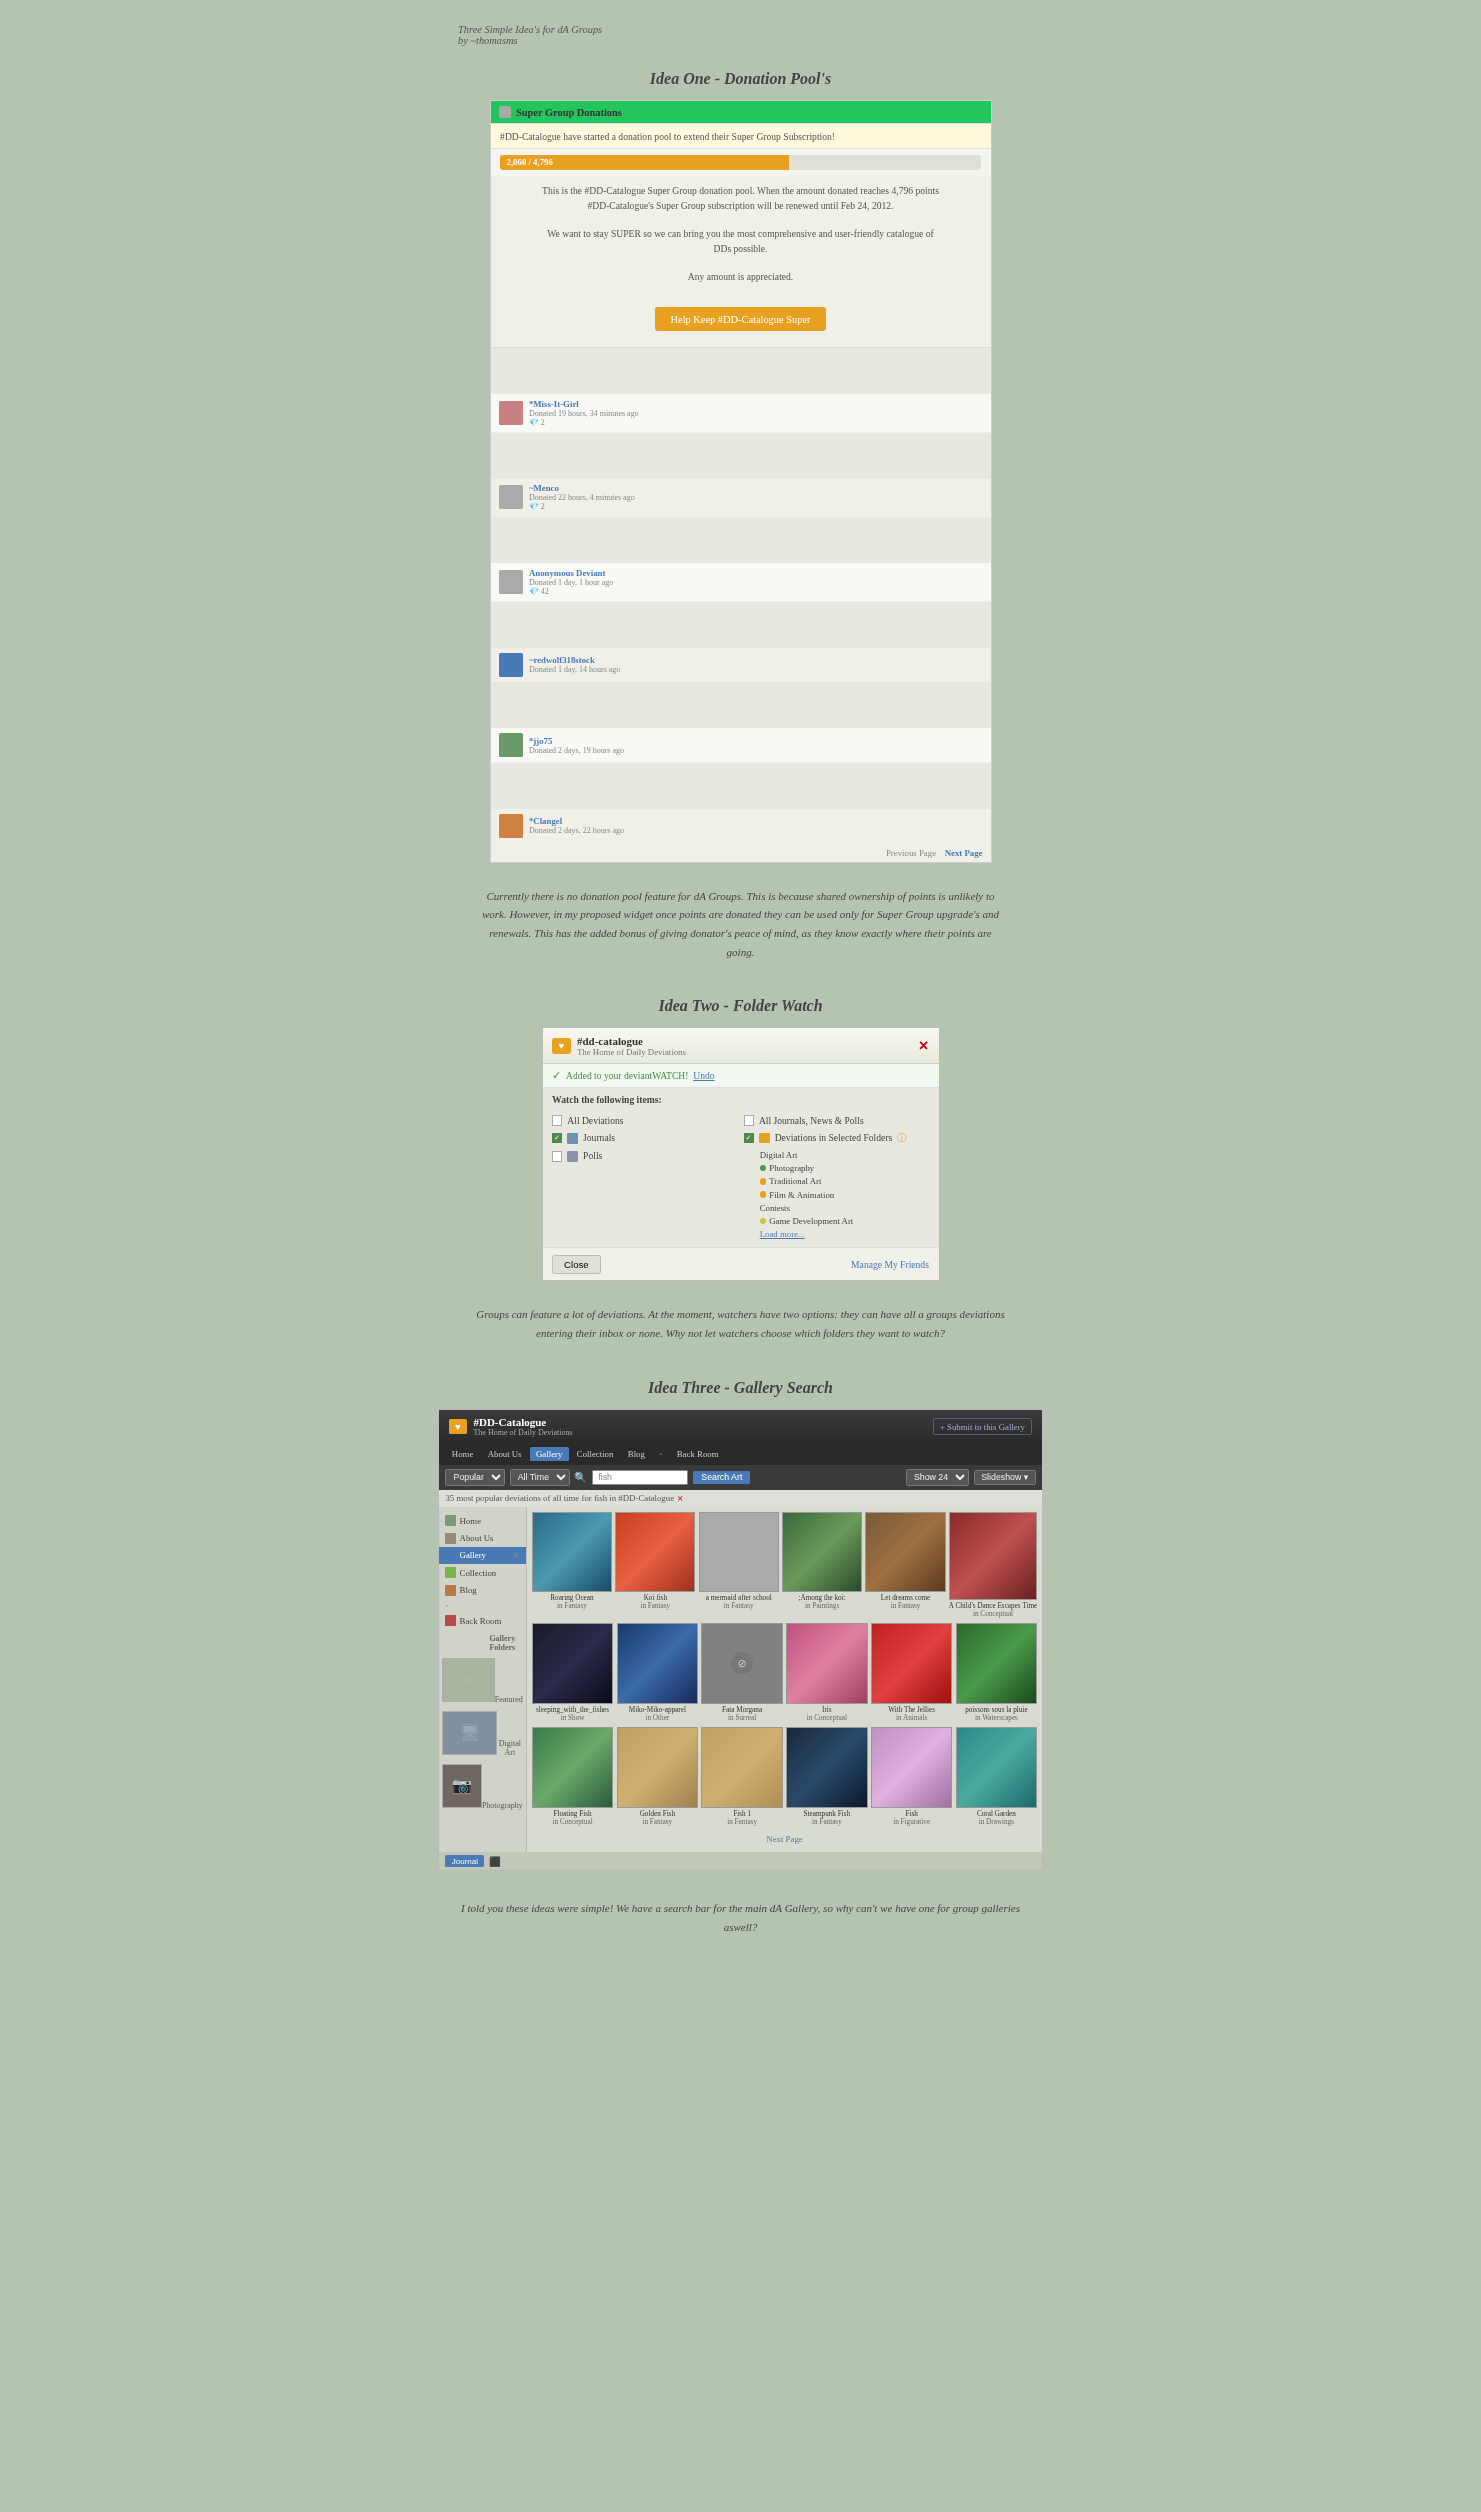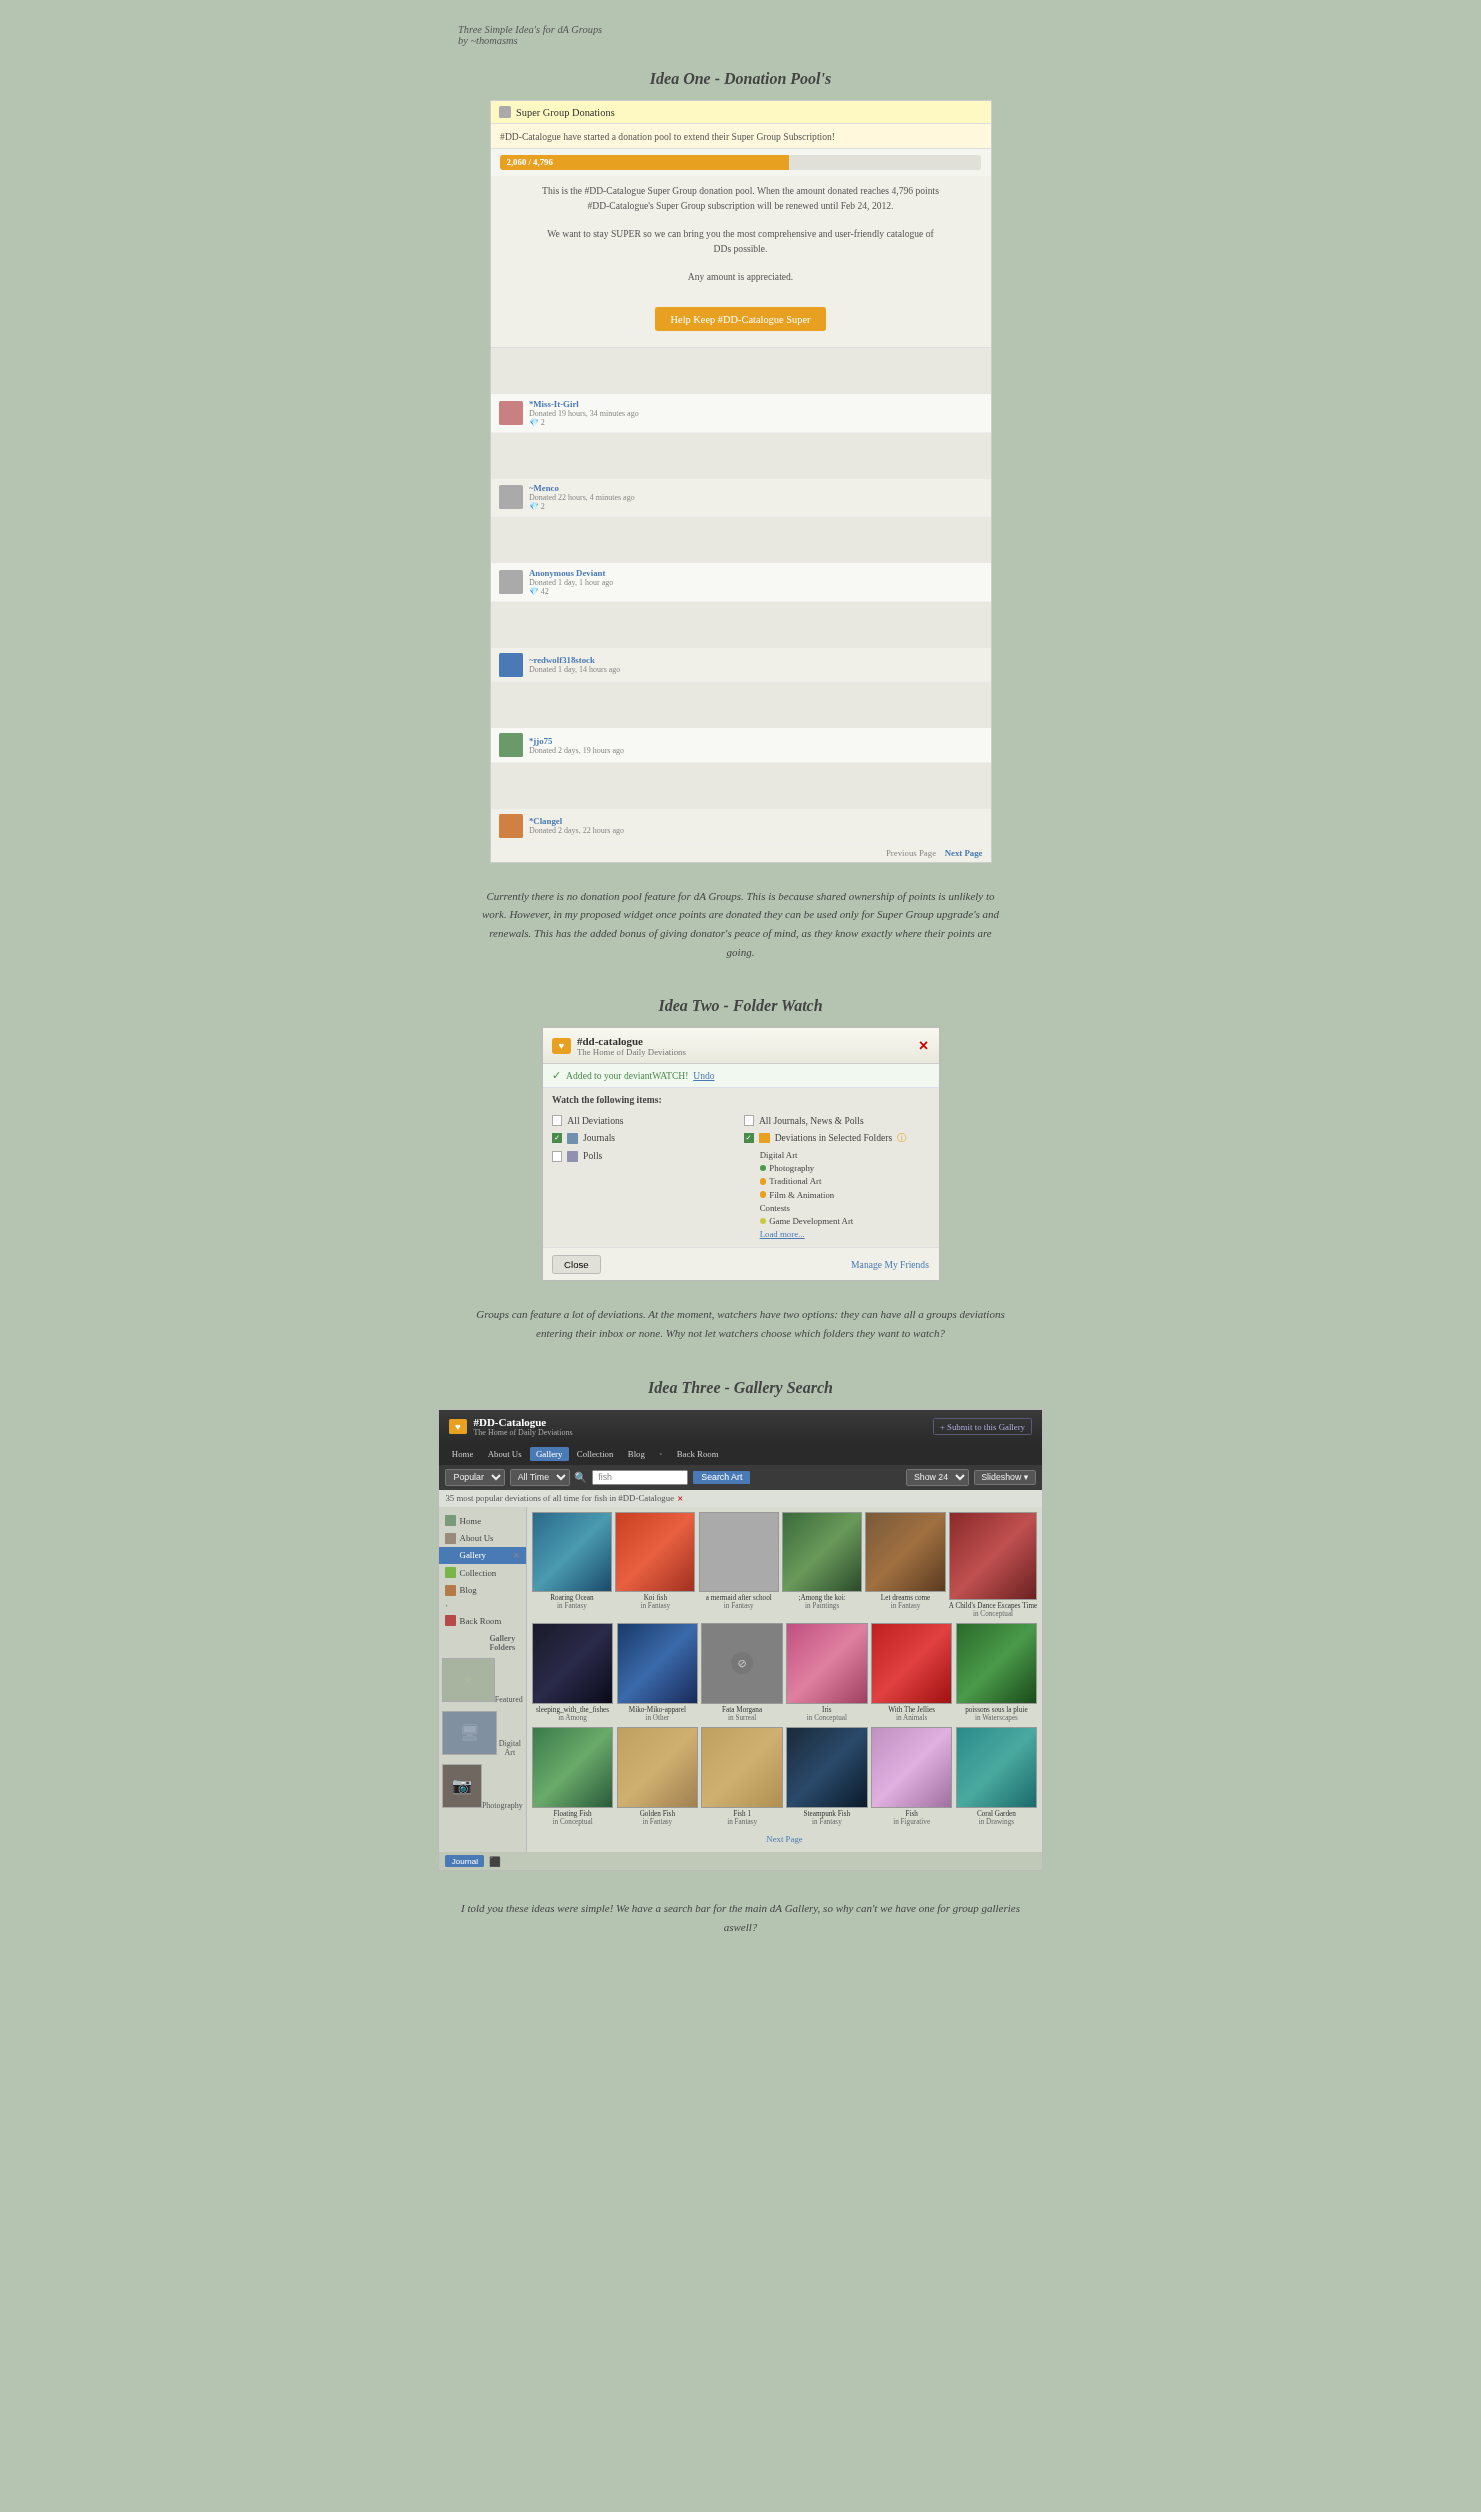--- a/index.html
+++ b/index.html
@@ -30,28 +30,28 @@
     
     .idea-one-container {
       background: #e8e8e0;
       border: 0.8px solid #ccc;
       margin: 0 auto 12px auto;
       max-width: 502px;
       padding: 0;
     }
 
     .widget-header {
-      background: #fef9c3;
+      background: #22c55e;
       border-bottom: 0.8px solid #ddd;
       padding: 4.8px 8px;
       display: flex;
       align-items: center;
       gap: 4.8px;
       font-size: 10.4px;
-      font-weight: normal;
+      font-weight: bold;
       color: #333;
     }
 
     .widget-header-icon {
       width: 12.7px;
       height: 12.7px;
       background: #aaa;
       border-radius: 1.6px;
       display: inline-block;
     }
@@ -1018,21 +1018,21 @@
           <div class="artwork-thumb art-red-bird"></div>
           <div class="artwork-title">A Child's Dance Escapes Time</div>
           <div class="artwork-cat">in Conceptual</div>
         </div>
       </div>
 
       <div class="artwork-grid">
         <div class="artwork-item">
           <div class="artwork-thumb art-dark"></div>
           <div class="artwork-title">sleeping_with_the_fishes</div>
-          <div class="artwork-cat">in Among</div>
+          <div class="artwork-cat">in Show</div>
         </div>
         <div class="artwork-item">
           <div class="artwork-thumb art-blue-warrior"></div>
           <div class="artwork-title">Miko-Miko-apparel</div>
           <div class="artwork-cat">in Other</div>
         </div>
         <div class="artwork-item">
           <div class="artwork-thumb art-gray">
             <div class="stop-icon">⊘</div>
           </div>

